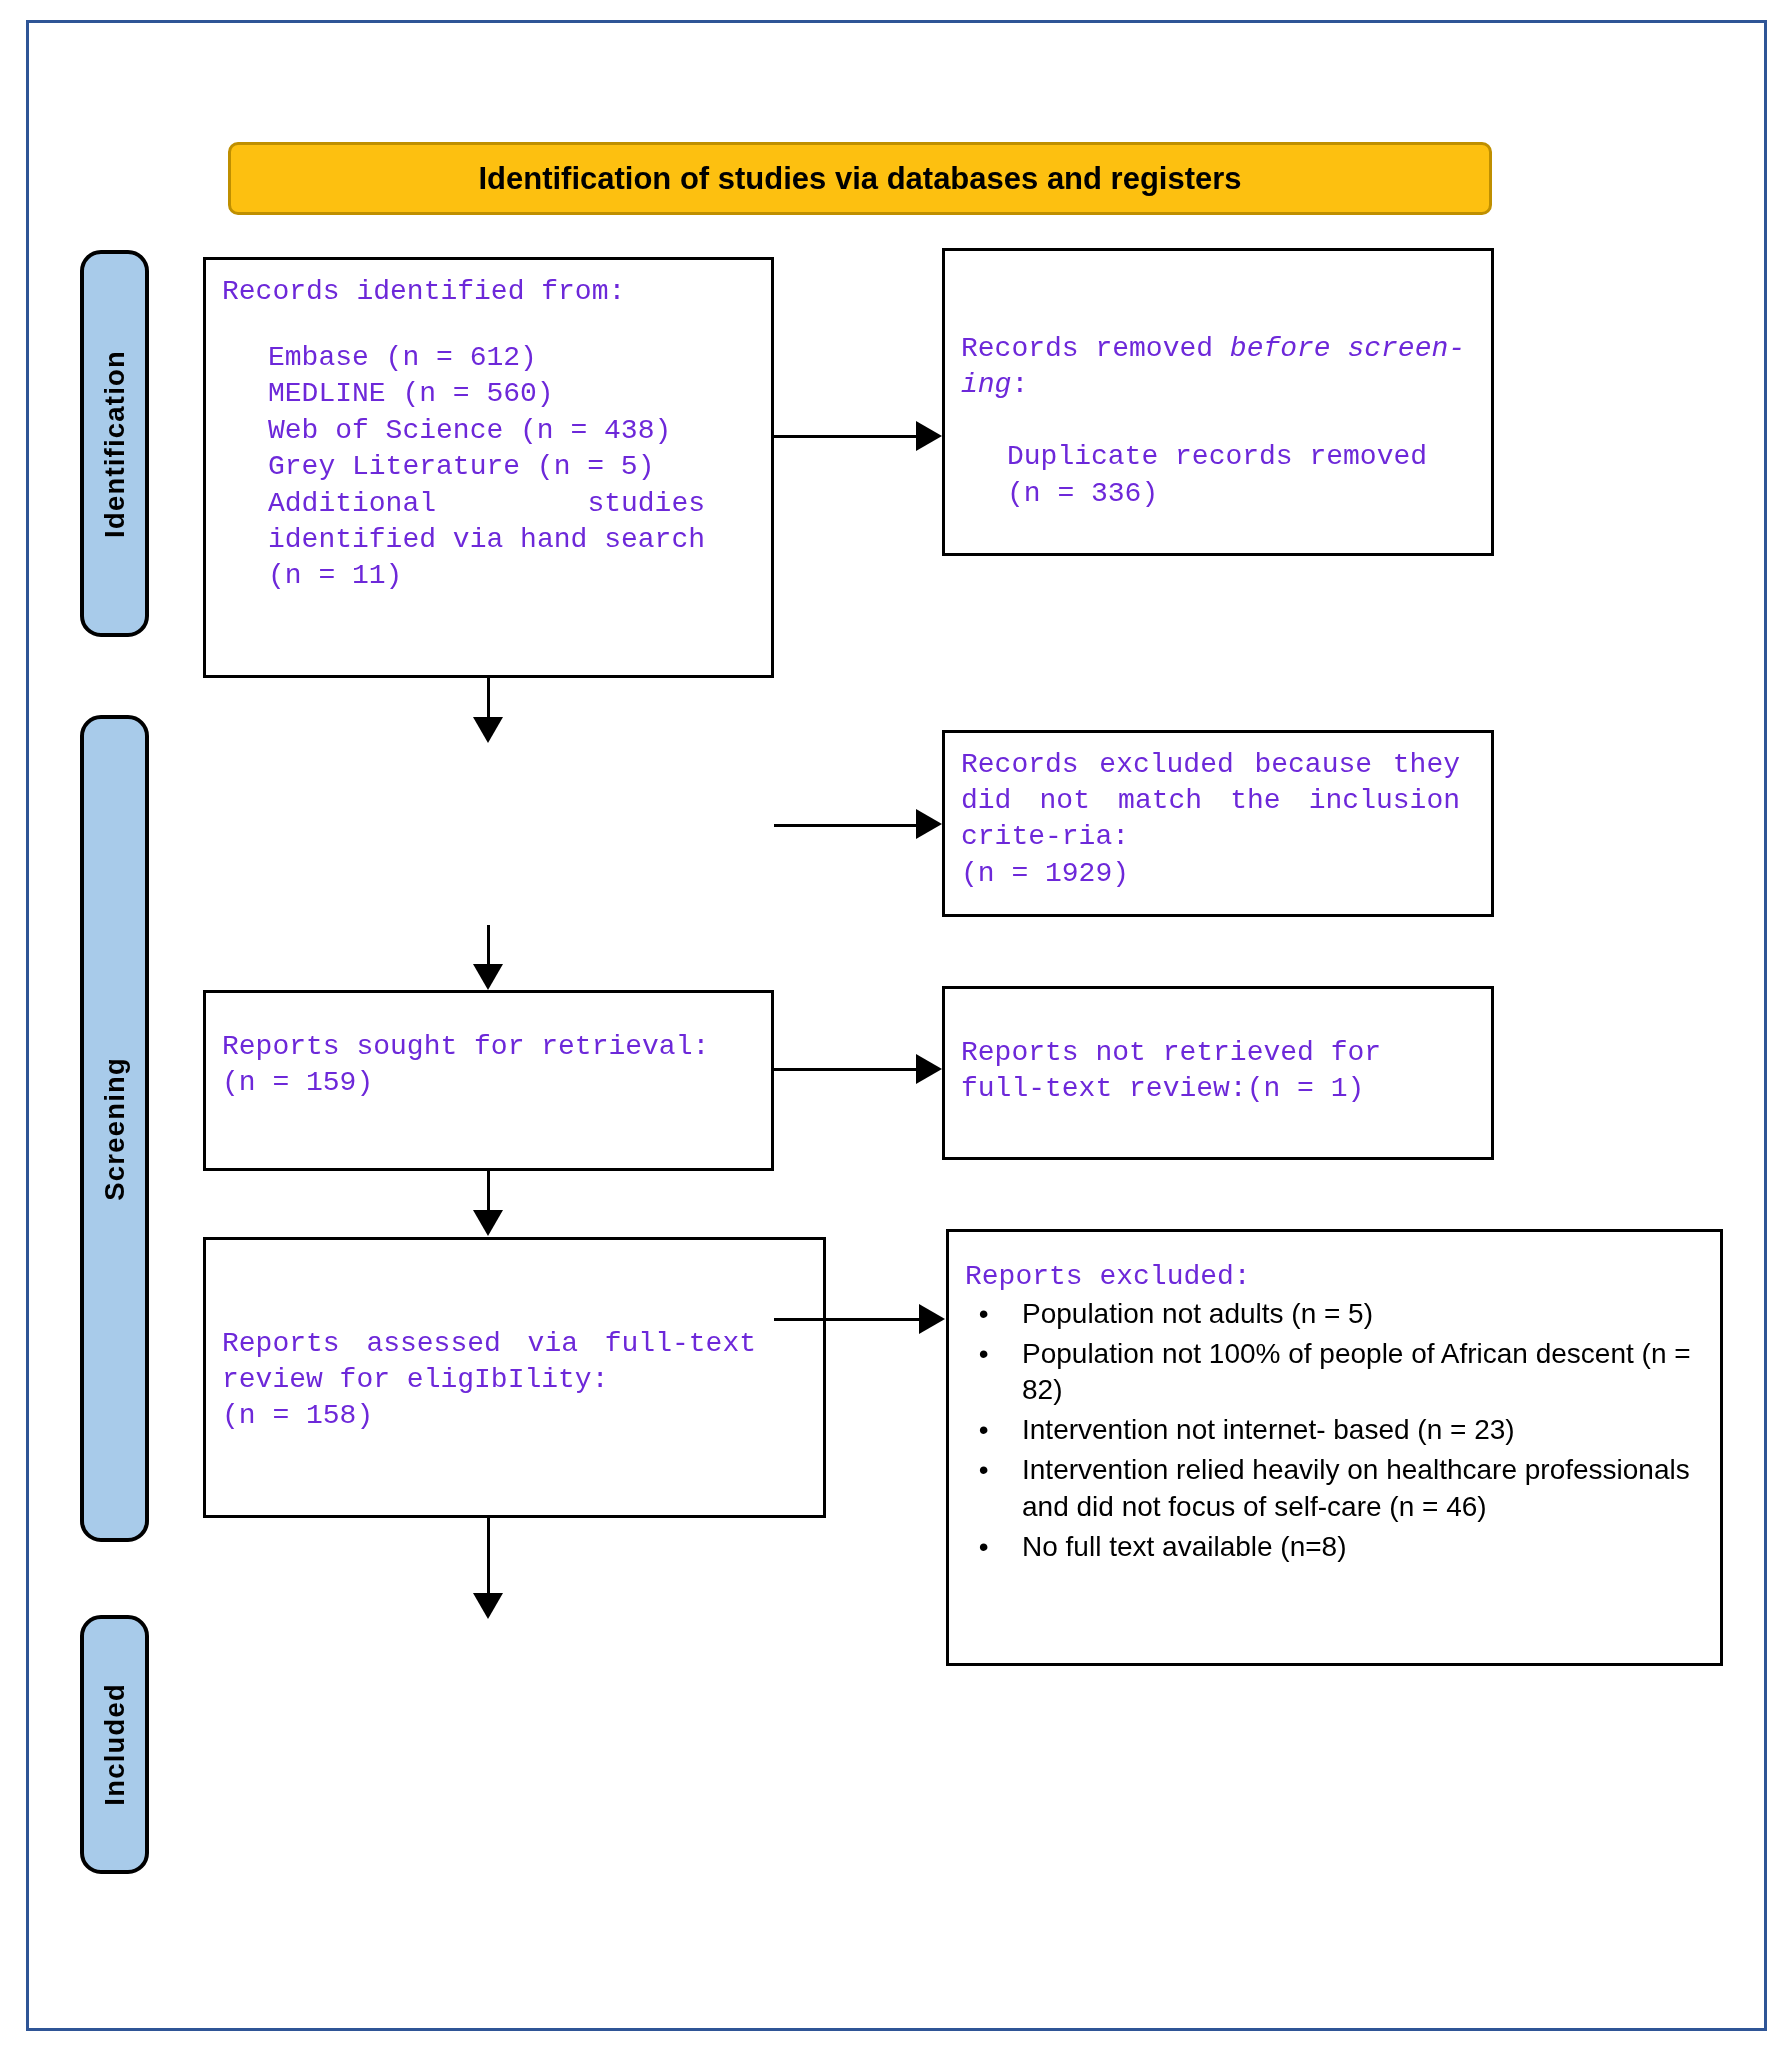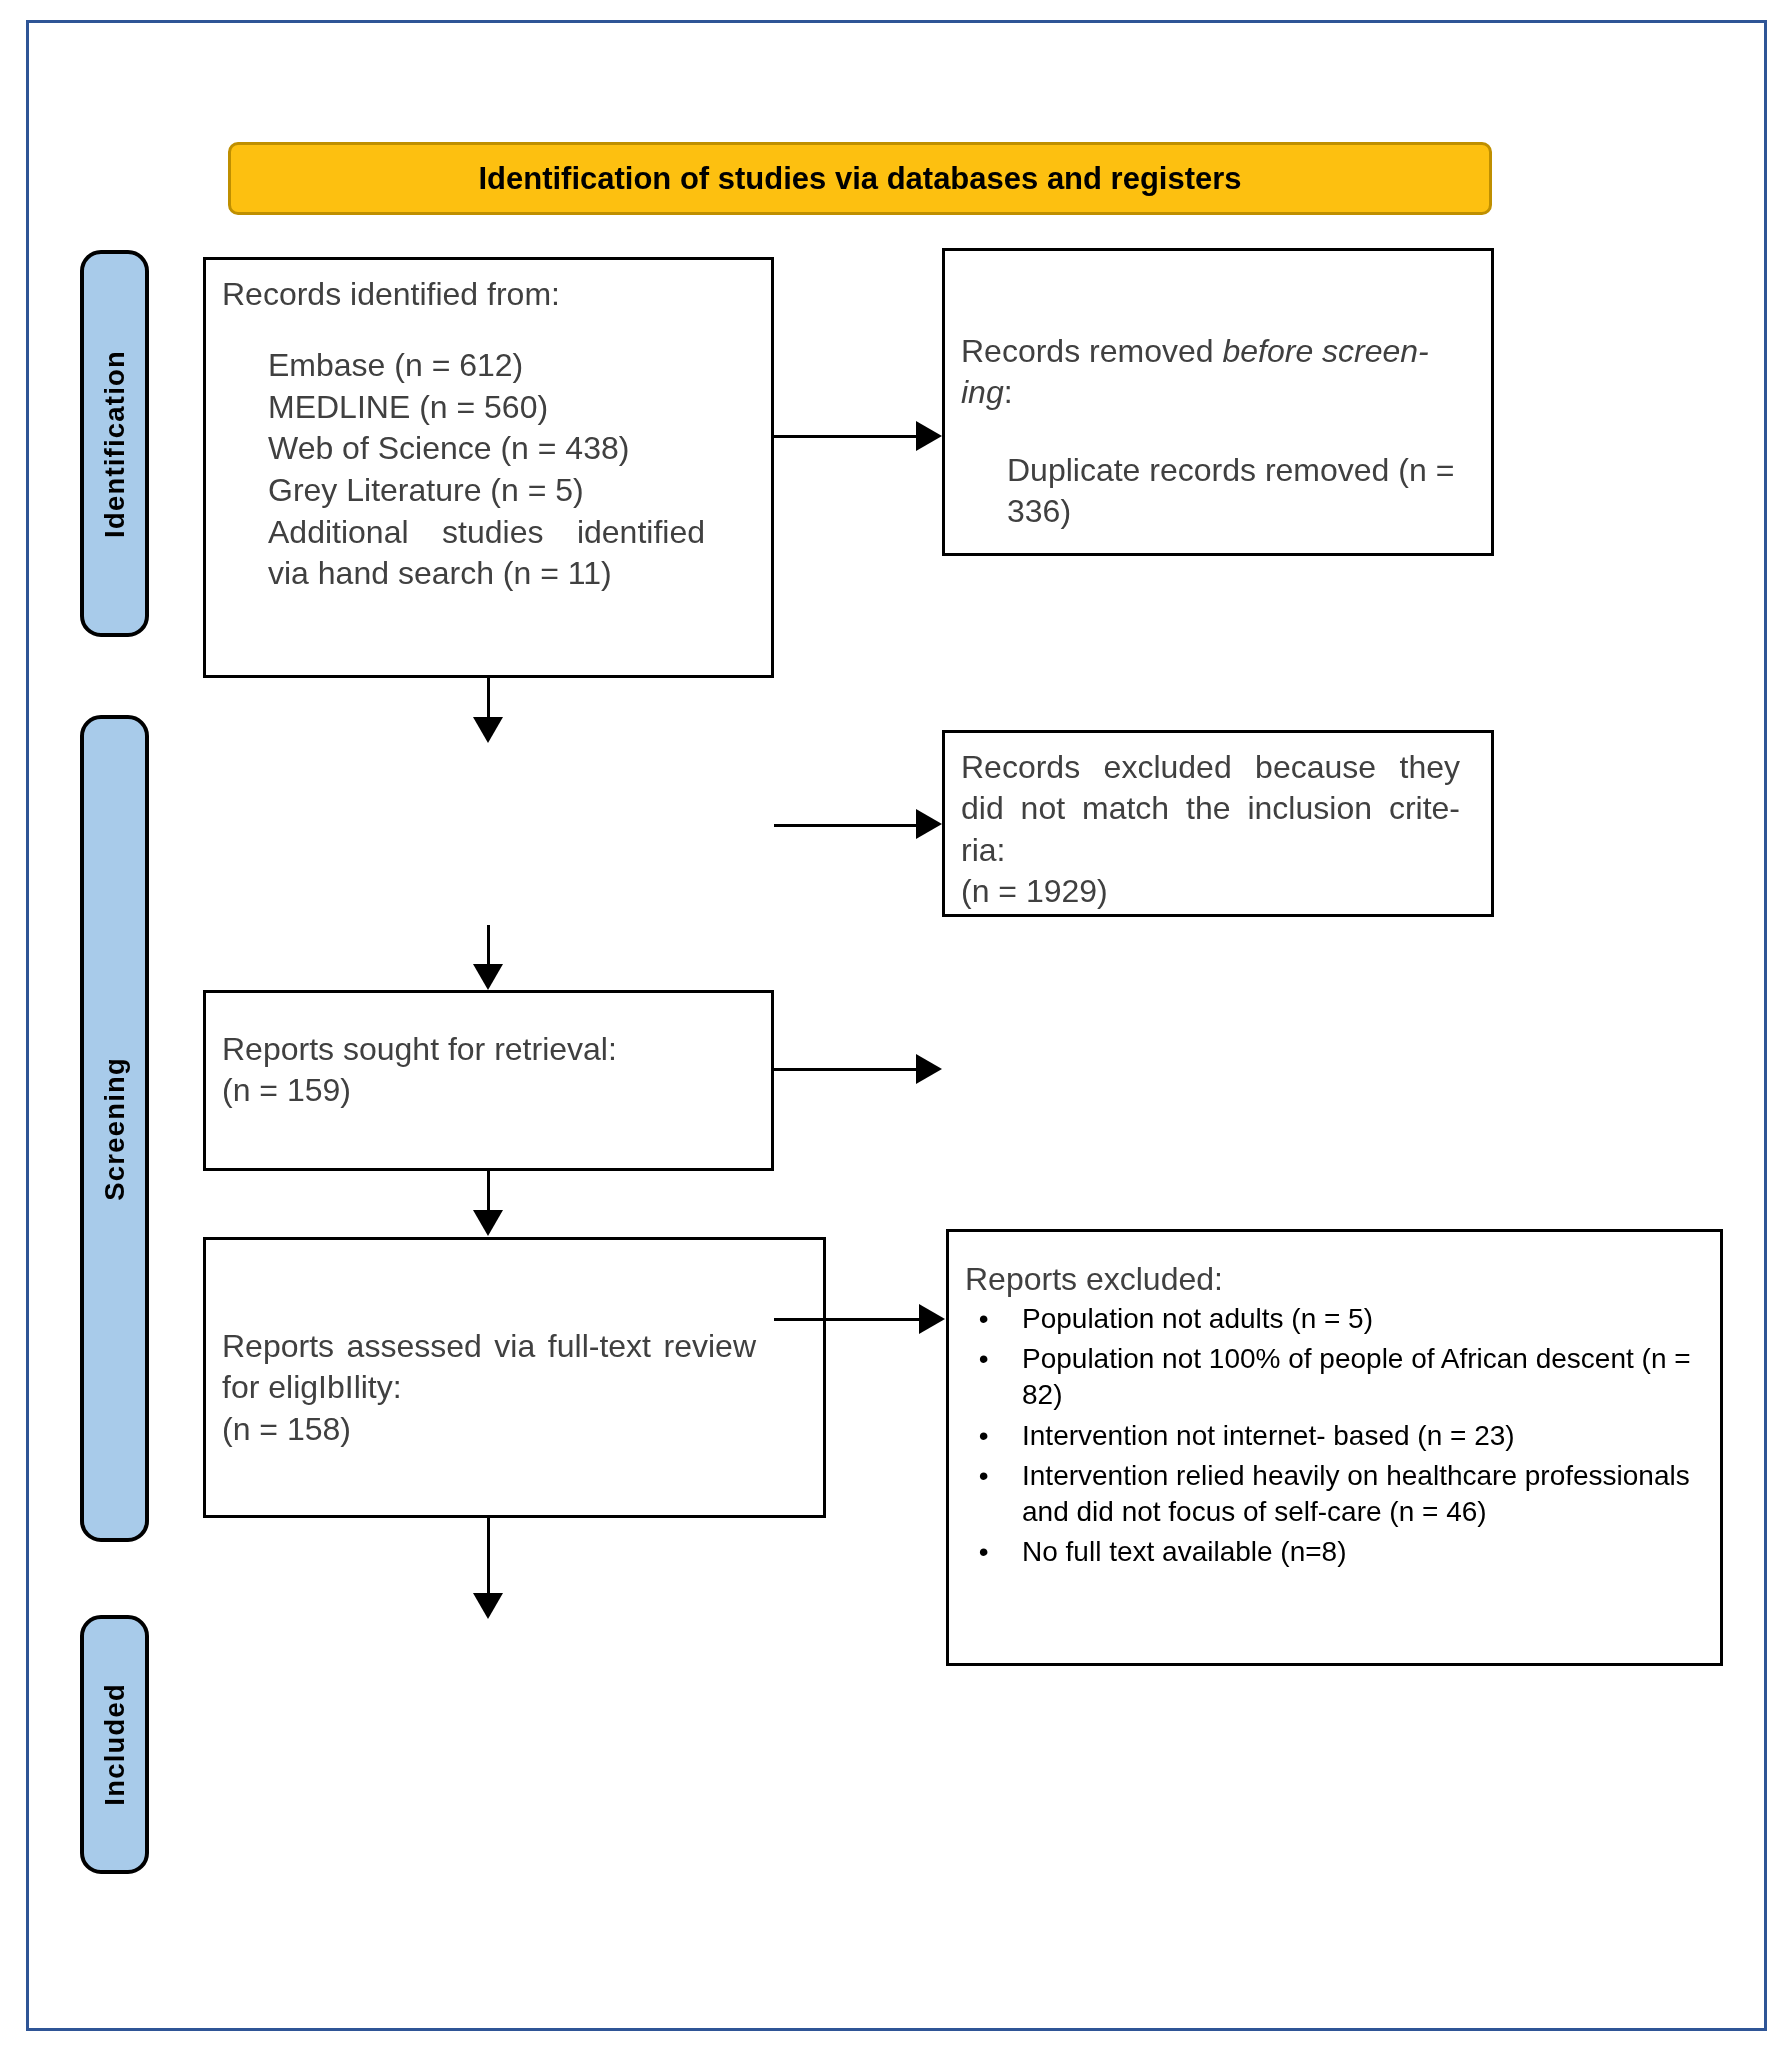--- a/index.html
+++ b/index.html
@@ -60,23 +60,24 @@
     text-align: center;
   }
   
   .pbox {
     position: absolute;
     background: #ffffff;
     border: 3.7px solid #000000;
     padding: 13.7px 16px;
   }
   .pbox .ptext {
-    font-size: 32px;
+    font-size: 28px;
     line-height: 1.30;
-    color: #404040;
+    color: #6d28d9;
+    font-family: Liberation Mono, monospace;
   }
   .pbox .ptext.justified { text-align: justify; text-align-last: left; }
   .indent-list { margin-left: 46px; }
   .gap-top { margin-top: 30px; }
   .ital { font-style: italic; }
   
   .blist { list-style: none; }
   .blist li {
     position: relative;
     padding-left: 57px;
@@ -171,20 +172,23 @@
   <div class="arrow-right" style="left:916px; top:809px;"></div>
 
   <div class="conn-v" style="left:487px; top:925px; height:45px;"></div>
   <div class="arrow-down" style="left:473px; top:964px;"></div>
 
   <div class="pbox" style="left:203px; top:990px; width:571px; height:181px;">
     <div class="ptext" style="margin-top:22px;">Reports sought for retrieval:</div>
     <div class="ptext">(n = 159)</div>
   </div>
 
+  <div class="pbox" style="left:942px; top:986px; width:552px; height:174px;">
+    <div class="ptext" style="margin-top:32px; width:493px;">Reports not retrieved for full-text review:(n = 1)</div>
+  </div>
 
   <div class="conn-h" style="left:774px; top:1068px; width:142px;"></div>
   <div class="arrow-right" style="left:916px; top:1054px;"></div>
 
   <div class="conn-v" style="left:487px; top:1171px; height:45px;"></div>
   <div class="arrow-down" style="left:473px; top:1210px;"></div>
 
   <div class="pbox" style="left:203px; top:1237px; width:623px; height:281px;">
     <div class="ptext justified" style="margin-top:72px; width:534px;">Reports assessed via full-text review for eligIbIlity:</div>
     <div class="ptext">(n = 158)</div>

